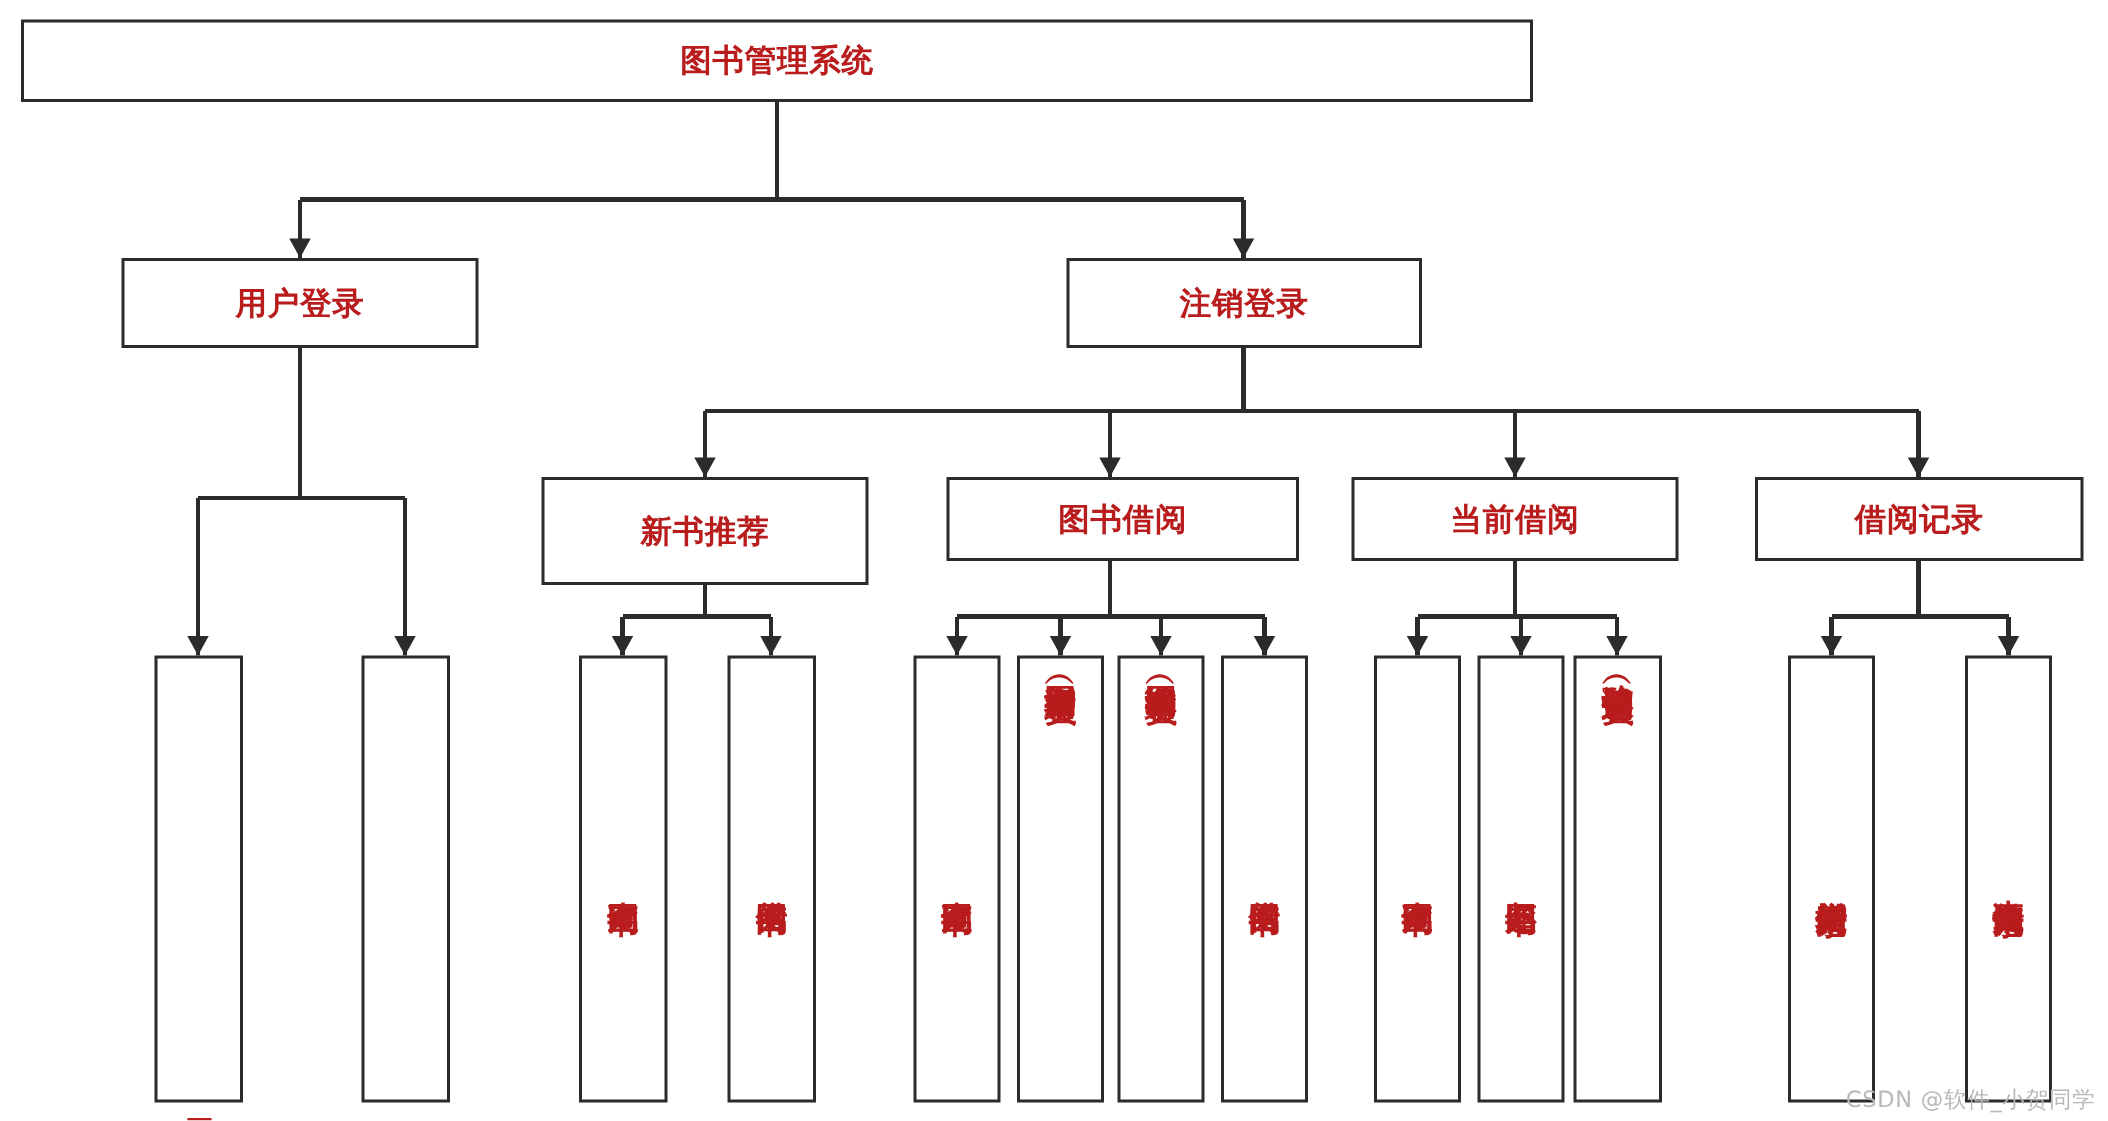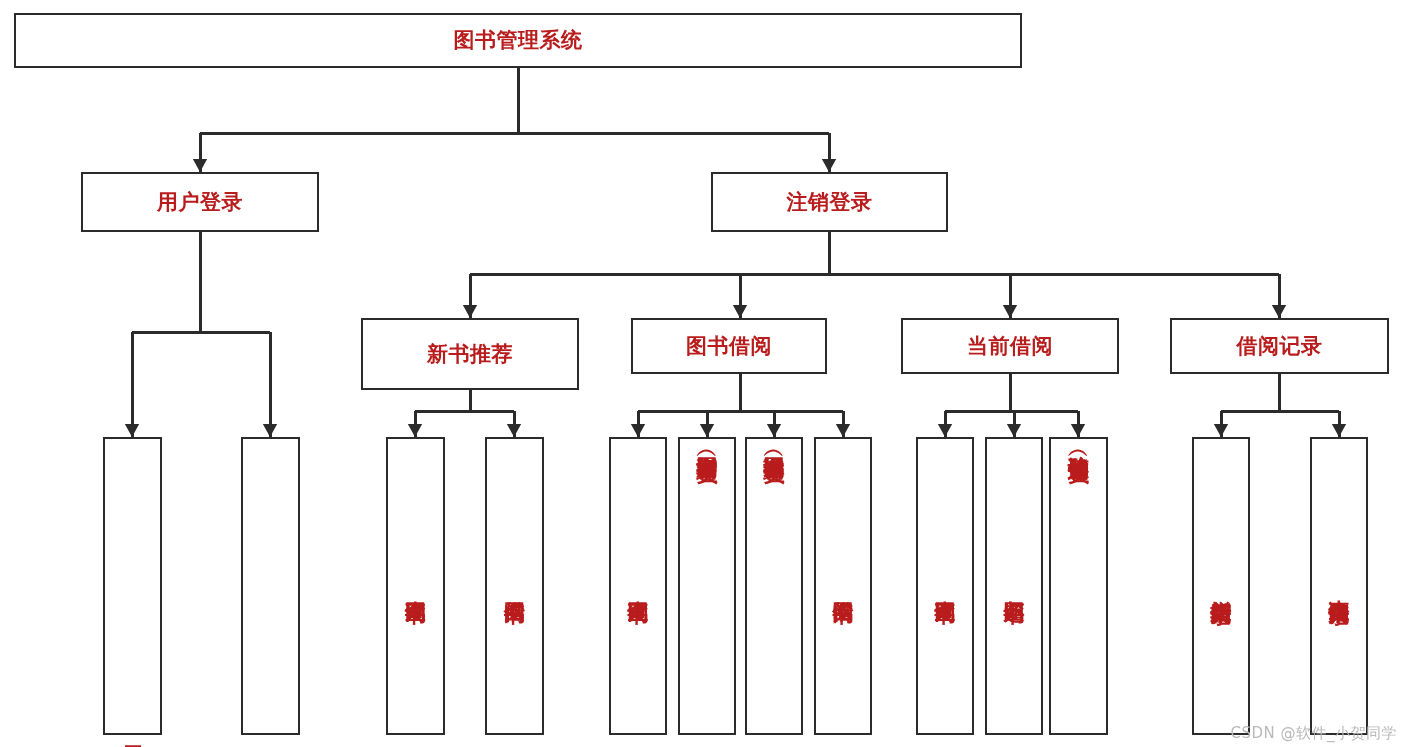--- a/index.html
+++ b/index.html
@@ -144,21 +144,21 @@
   <div class="node" id="node-user-login" style="left: 81px; top: 172px; width: 238px; height: 60px;">
     <span class="node-label">用户登录</span>
   </div>
   <div class="node" id="node-book-manage" style="left: 711px; top: 172px; width: 237px; height: 60px;">
     <span class="node-label">注销登录</span>
   </div>
 
   <div class="node" id="node-new-book-rec" style="left: 361px; top: 318px; width: 218px; height: 72px;">
     <span class="node-label">新书推荐</span>
   </div>
-  <div class="node" id="node-book-borrow" style="left: 631px; top: 318px; width: 196px; height: 56px;">
+  <div class="node" id="node-book-borrow" style="left: 631px; top: 318px; width: 235px; height: 56px;">
     <span class="node-label">图书借阅</span>
   </div>
   <div class="node" id="node-current-borrow" style="left: 901px; top: 318px; width: 218px; height: 56px;">
     <span class="node-label">当前借阅</span>
   </div>
   <div class="node" id="node-borrow-record" style="left: 1170px; top: 318px; width: 219px; height: 56px;">
     <span class="node-label">借阅记录</span>
   </div>
 
   <div id="leaf-container">

